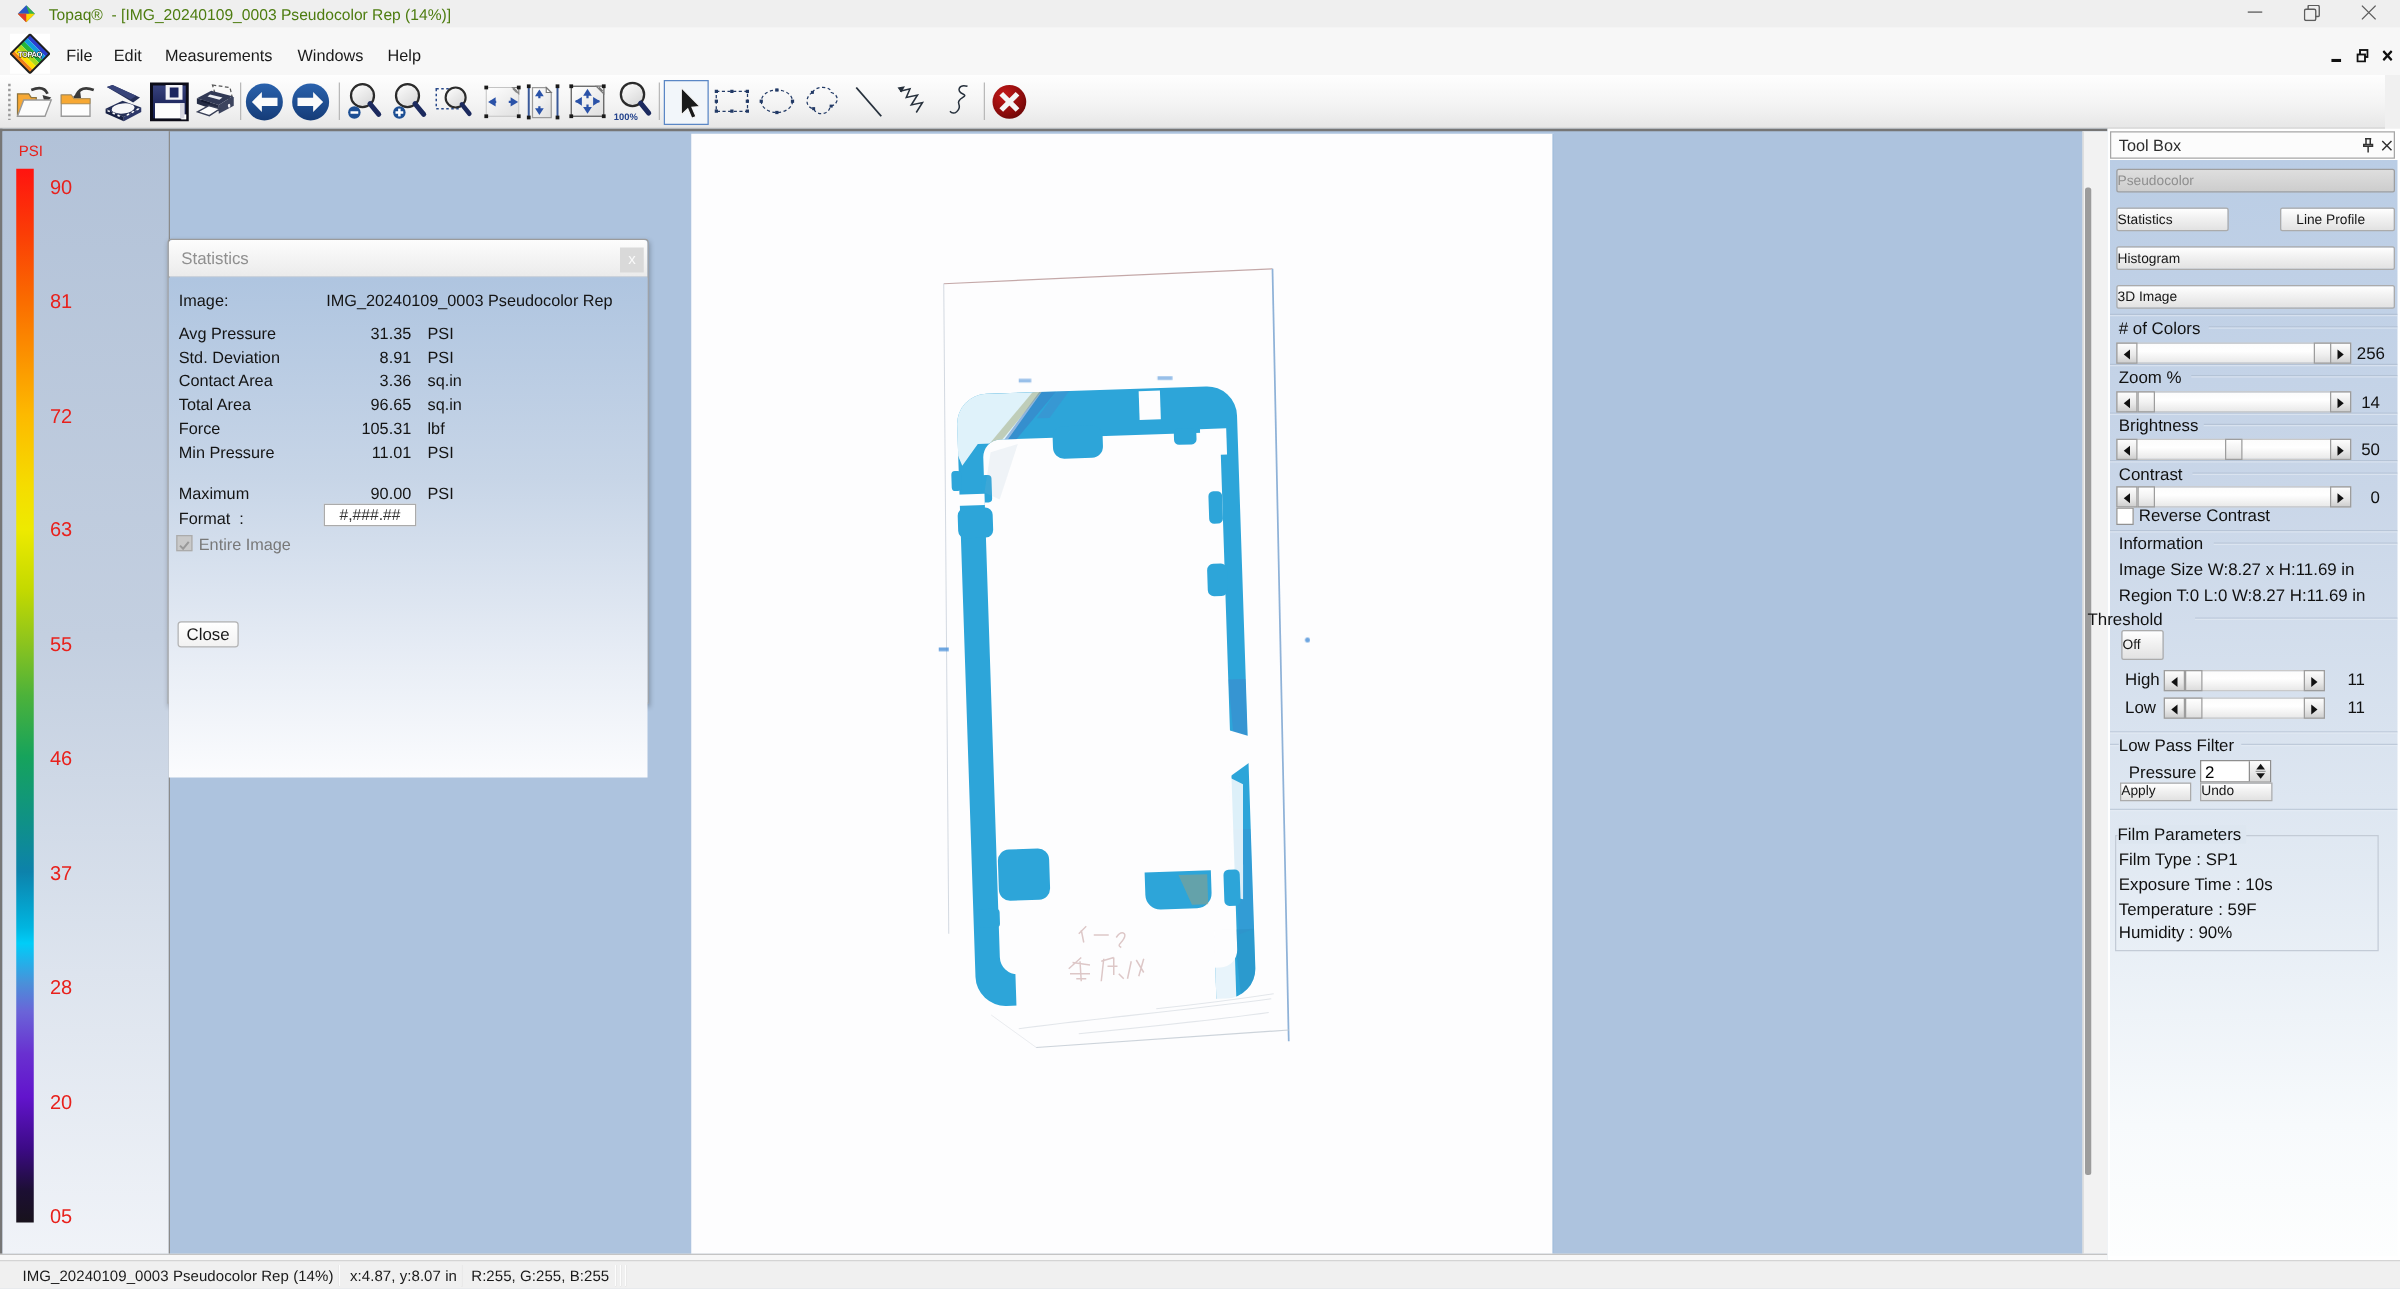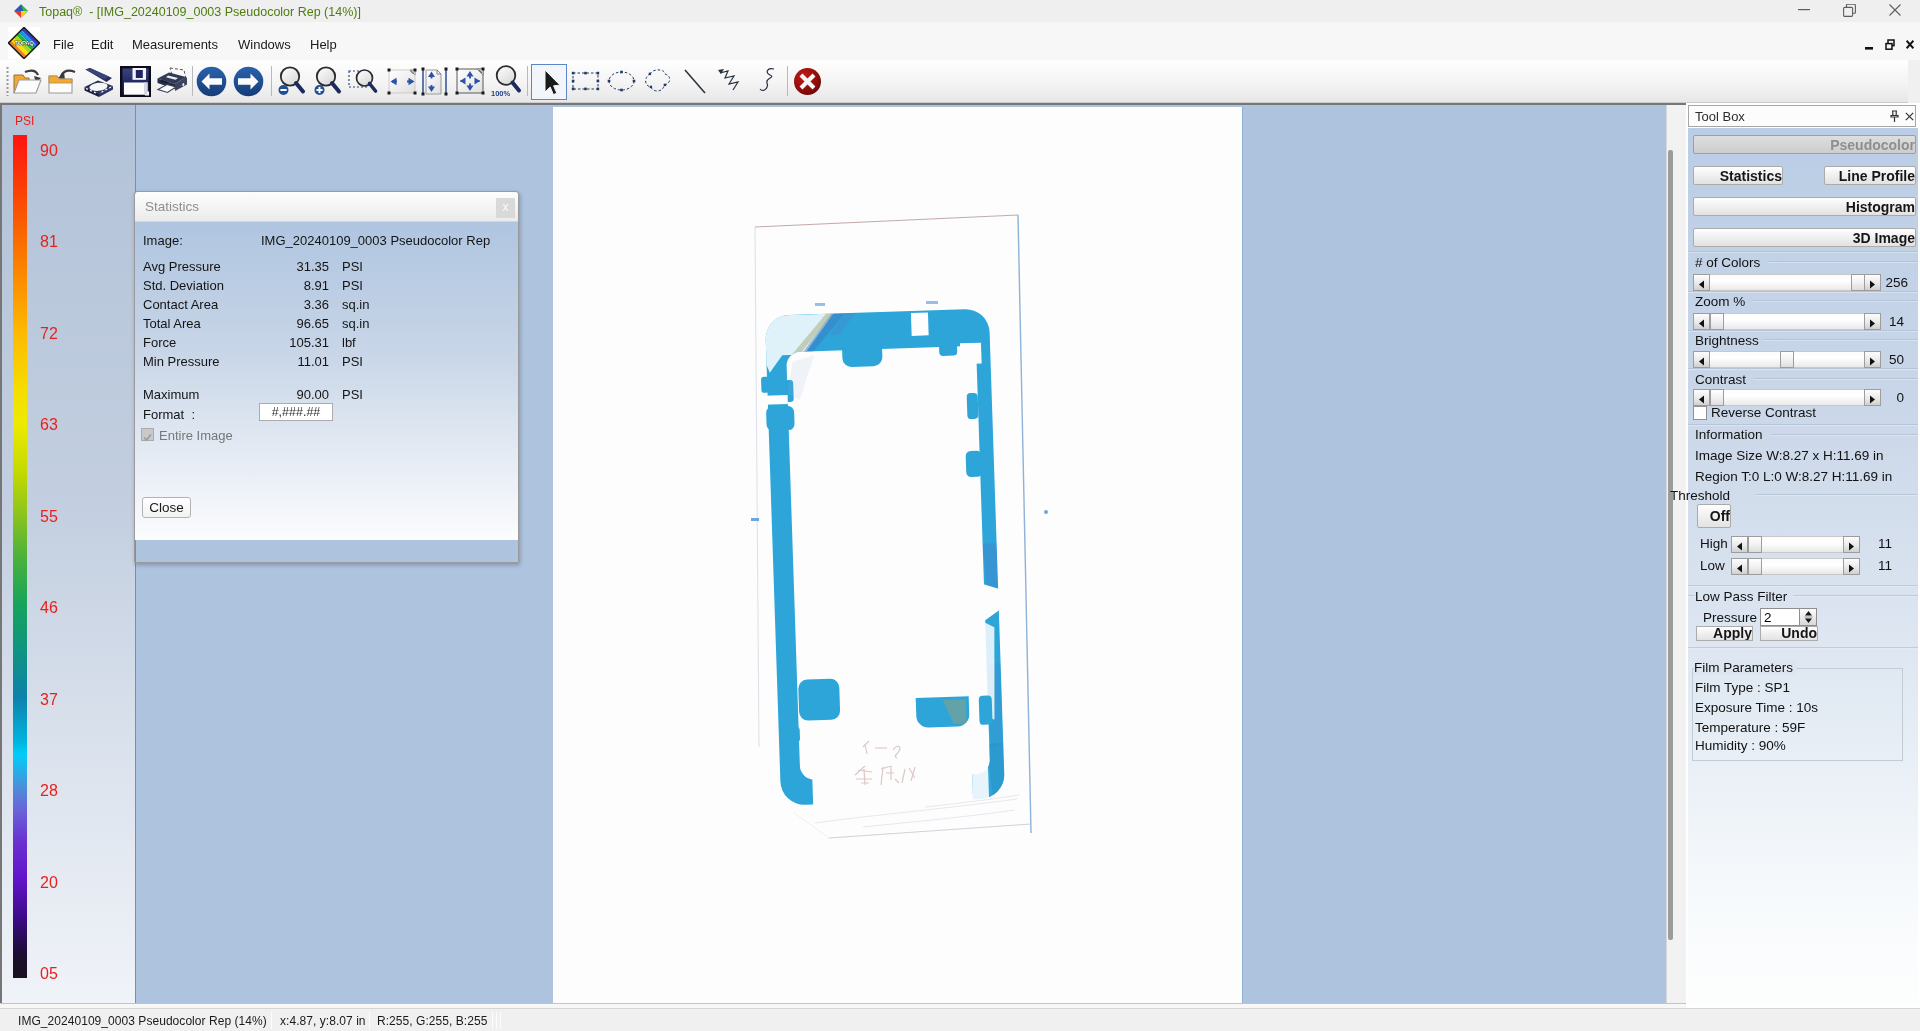--- a/index.html
+++ b/index.html
@@ -36,31 +36,31 @@
 #vthumb { left:1668px; top:150px; width:5px; height:790px; background:#9c9c9c; border-radius:2px; }
 
 
 #hgutter { left:0; top:1003px; width:1686px; height:5px; background:#f7f7f7; border-top:1px solid #c4c4c4; }
 
 
 #statdlg { left:134px; top:191px; width:385px; height:372px; border:1px solid #9b9b9b; border-radius:3px 3px 0 0; box-shadow:1px 2px 4px rgba(0,0,0,0.25); }
 #statdlg .dtitle { position:absolute; left:0; top:0; width:100%; height:30px; background:linear-gradient(#fdfdfd,#ebebeb); border-bottom:1px solid #d6d6d6; border-radius:3px 3px 0 0; }
 #statdlg .dtitle span { position:absolute; left:10px; top:7px; font-size:13.5px; color:#8f8f8f; }
 #statdlg .dclose { position:absolute; right:3px; top:6px; width:19px; height:20px; background:#d9d9d9; color:#fafafa; font-size:12px; text-align:center; line-height:19px; }
-#statdlg .dbody { position:absolute; left:0; top:30px; width:100%; height:318px; background:linear-gradient(#afc5e0, #c7d5e7 40%, #e9eef6 78%, #fbfcfe); }
+#statdlg .dbody { position:absolute; left:0; top:30px; width:100%; height:400px; background:linear-gradient(#afc5e0, #c7d5e7 40%, #e9eef6 78%, #fbfcfe); }
 .srow { position:absolute; font-size:13px; color:#141414; }
 .sval { position:absolute; font-size:13px; color:#141414; width:70px; text-align:right; }
 .sunit { position:absolute; left:207px; font-size:13px; color:#141414; }
 
 
 #toolbox { left:1686px; top:103px; width:234px; height:905px; background:#ffffff; }
 #tbheader { left:1688px; top:105px; width:228px; height:22px; background:#fcfcfc; border:1px solid #a6a6a6; }
 #tbcontent { left:1688px; top:128px; width:230px; height:877px; background:linear-gradient(#bacde5, #c9d6e8 30%, #e2eaf3 65%, #f7fafc 88%, #fdfefe); }
 .tbx { position:absolute; font-size:13.5px; color:#111; }
-.btn { position:absolute; background:linear-gradient(#ffffff,#f1f1f1 45%,#e2e2e2); border:1px solid #ababab; border-radius:2px; font-size:14px; color:#161616; text-align:right;font-weight:bold; }
+.btn { position:absolute; background:linear-gradient(#ffffff,#f1f1f1 45%,#e2e2e2); border:1px solid #ababab; border-radius:2px; font-size:11px; color:#161616; text-align:left; }
 .groove { position:absolute; height:2px; border-top:1px solid #a8b6c9; border-bottom:1px solid #e8eef6; opacity:0.55; }
 
 
 .sb { position:absolute; height:17px; }
 .sb .track { position:absolute; left:0; top:0; width:100%; height:100%; background:linear-gradient(#fcfcfc,#ffffff 40%,#e9e9e9); border:1px solid #c9c9c9; }
 .sb .ar { position:absolute; top:0; width:17px; height:17px; background:linear-gradient(#fdfdfd,#e8e8e8 60%,#cfcfcf); border:1px solid #9d9d9d; text-align:center; }
 .sb .ar svg { margin-top:4px; }
 .sb .thumb { position:absolute; top:0; width:14px; height:17px; background:linear-gradient(#ffffff,#f2f2f2 50%,#dddddd); border:1px solid #9d9d9d; }
 
 
@@ -519,21 +519,21 @@
   </svg>
   <svg class="abs" style="left:216px;top:6px" width="9" height="9" viewBox="0 0 9 9" stroke="#333" stroke-width="1.2">
       <path d="M0.8 0.8 L8.2 8.2 M8.2 0.8 L0.8 8.2"></path>
     </svg>
 </div>
 <div class="abs" id="tbcontent"></div>
 <div id="tbwidgets">
 
   <div class="btn" style="left:1693px;top:135px;width:223px;height:19px;background:linear-gradient(#dedede,#cdcdcd);color:#8f8f8f;border-color:#9e9e9e;line-height:18px;">Pseudocolor</div>
   <div class="btn" style="left:1693px;top:166px;width:90px;height:19px;line-height:18px;">Statistics</div>
-  <div class="btn" style="left:1824px;top:166px;width:92px;height:19px;line-height:18px;">Line Profile</div>
+  <div class="btn" style="left:1824px;top:166px;width:92px;height:19px;line-height:18px;padding-left:12px;">Line Profile</div>
   <div class="btn" style="left:1693px;top:197px;width:223px;height:19px;line-height:18px;">Histogram</div>
   <div class="btn" style="left:1693px;top:228px;width:223px;height:19px;line-height:18px;">3D Image</div>
 
   <div class="groove" style="left:1688px;top:251px;width:230px;"></div>
   <div class="groove" style="left:1767px;top:261px;width:151px;"></div>
   <div class="groove" style="left:1688px;top:291px;width:230px;"></div>
   <div class="groove" style="left:1753px;top:300px;width:165px;"></div>
   <div class="groove" style="left:1688px;top:330px;width:230px;"></div>
   <div class="groove" style="left:1763px;top:339px;width:155px;"></div>
   <div class="groove" style="left:1688px;top:368px;width:230px;"></div>

